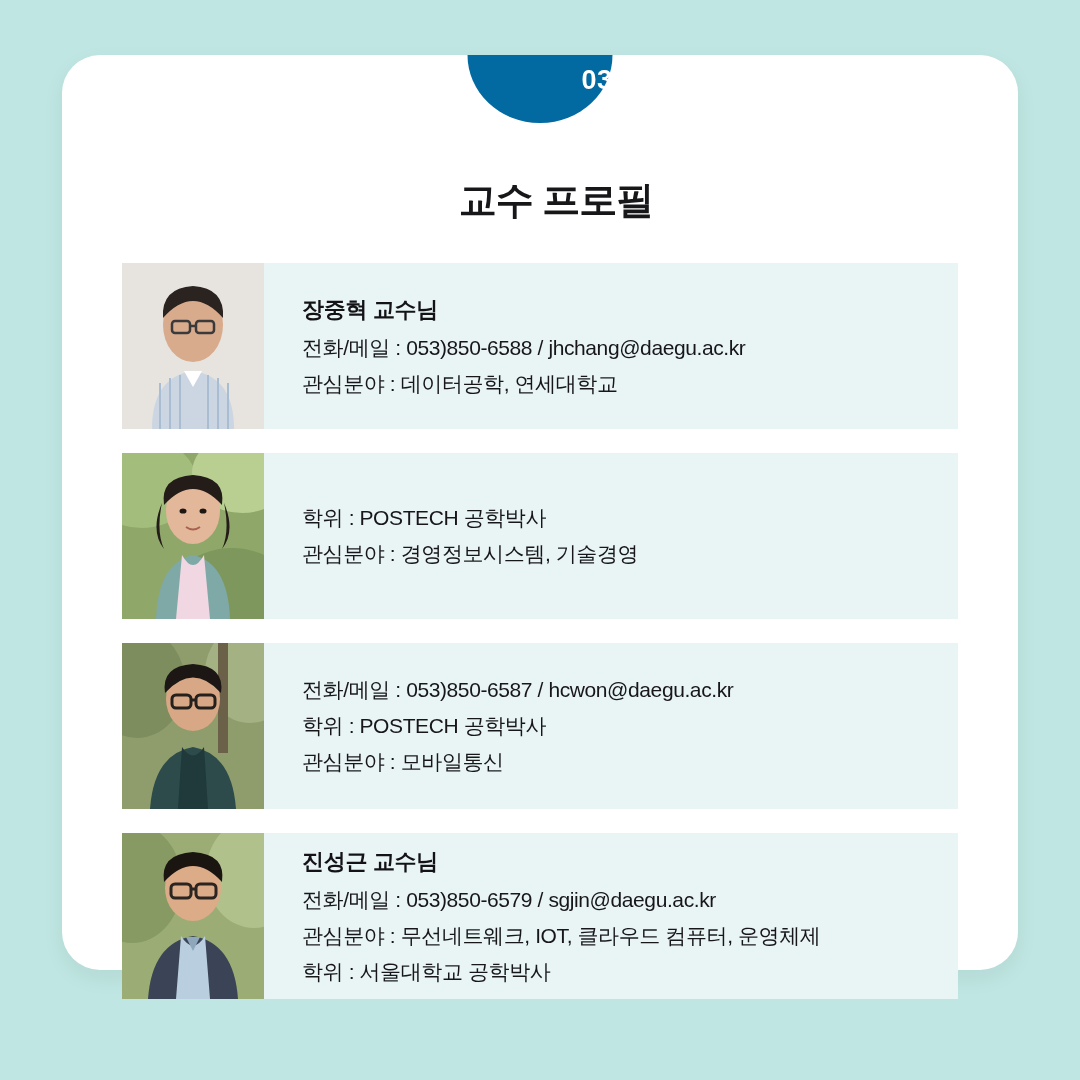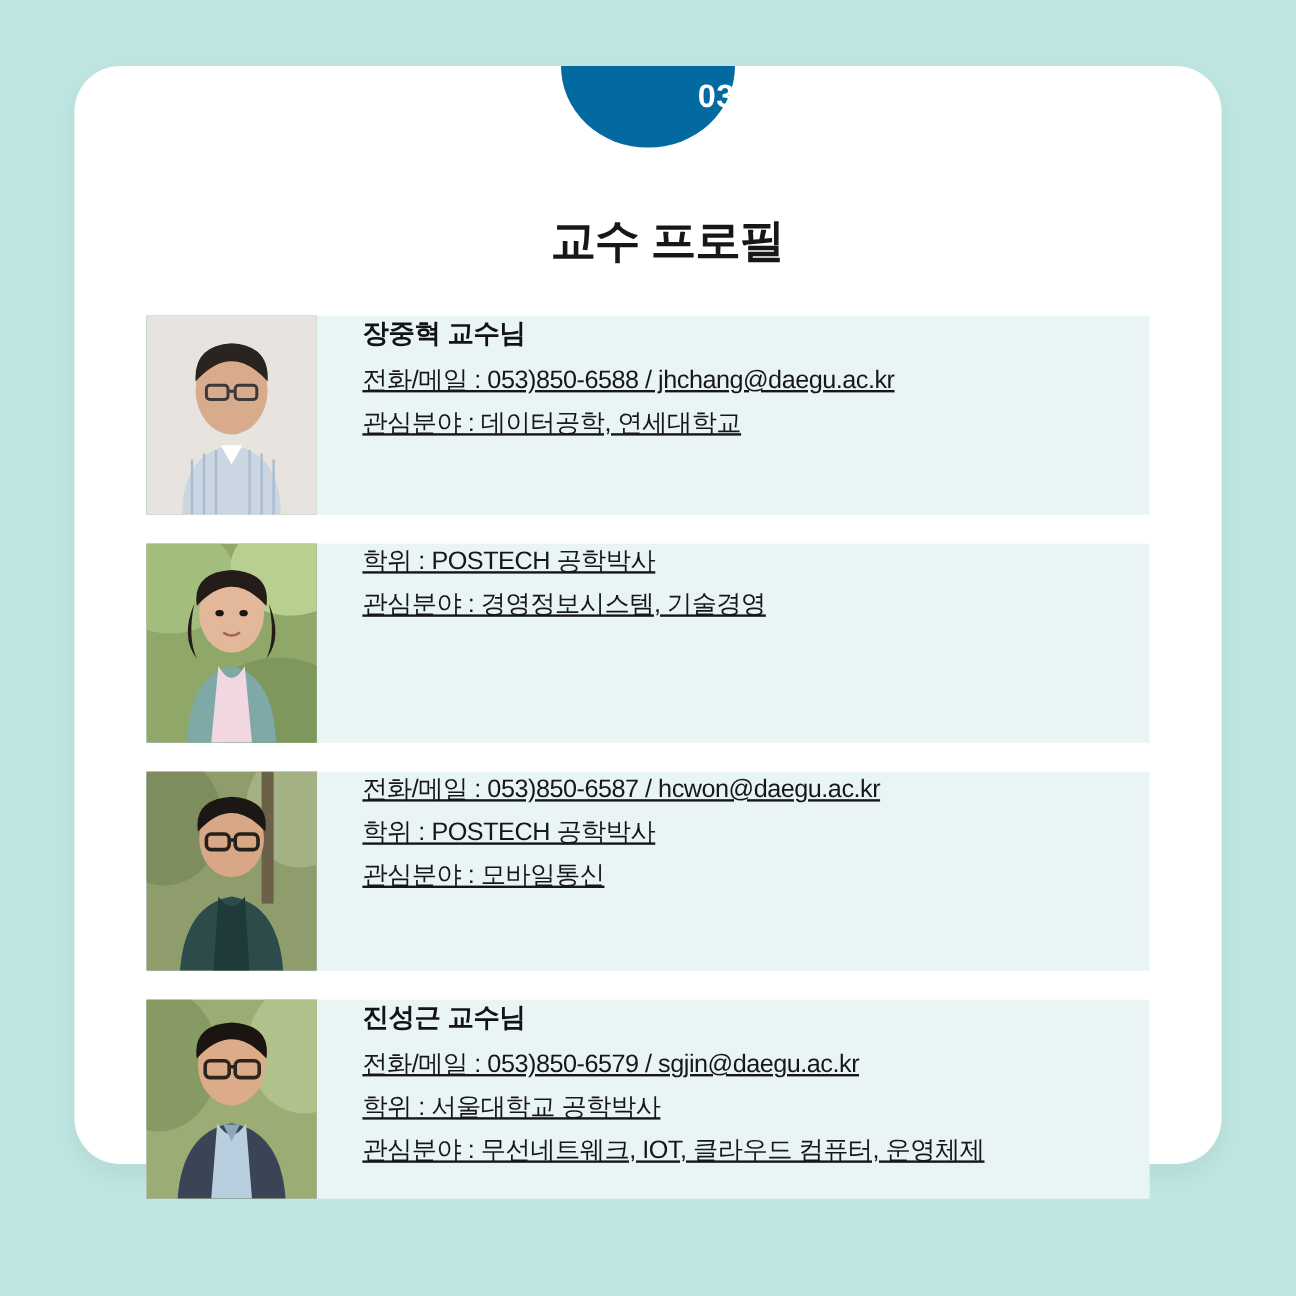--- a/index.html
+++ b/index.html
@@ -71,21 +71,21 @@
     width: 836px;
   }
 
   .profile-row {
     position: relative;
     width: 836px;
     height: 166px;
     background: #e9f4f4;
     margin-bottom: 24px;
     display: flex;
-    align-items: flex-start;
+    align-items: center;
   }
 
   .photo {
     width: 142px;
     height: 166px;
     flex: 0 0 142px;
     position: relative;
     overflow: hidden;
     background: #9ab3a0;
   }
@@ -103,21 +103,20 @@
     margin-bottom: 9px;
     letter-spacing: -0.3px;
   }
 
   .prof-line {
     font-size: 21px;
     color: #17171a;
     margin-bottom: 8px;
     letter-spacing: -0.4px;
     font-weight: 500;
-    text-decoration: underline;
   }
   .prof-line:last-child { margin-bottom: 0; }
 </style>
 </head>
 <body>
 
 <div class="card">
 
   <div class="number-tab">
     <span>03</span>
@@ -215,19 +214,19 @@
           <rect x="74" y="51" width="20" height="14" rx="4" fill="none" stroke="#2a2521" stroke-width="3"></rect>
           <line x1="69" y1="56" x2="74" y2="56" stroke="#2a2521" stroke-width="3"></line>
           <path d="M26 166 q4 -56 45 -63 q41 7 45 63 z" fill="#3a4456"></path>
           <path d="M59 103 q12 19 24 0 l5 63 l-34 0 z" fill="#b9cfe0"></path>
           <path d="M64 104 l7 14 l7 -14 z" fill="#8fa7bb"></path>
         </svg>
       </div>
       <div class="info">
         <div class="prof-name">진성근 교수님</div>
         <div class="prof-line">전화/메일 : 053)850-6579 / sgjin@daegu.ac.kr</div>
+        <div class="prof-line">관심분야 : 무선네트웨크, IOT, 클라우드 컴퓨터, 운영체제</div>
         <div class="prof-line">학위 :  서울대학교 공학박사</div>
-        <div class="prof-line">관심분야 : 무선네트웨크, IOT, 클라우드 컴퓨터, 운영체제</div>
       </div>
     </div>
 
   </div>
 </div>
 
 </body></html>

